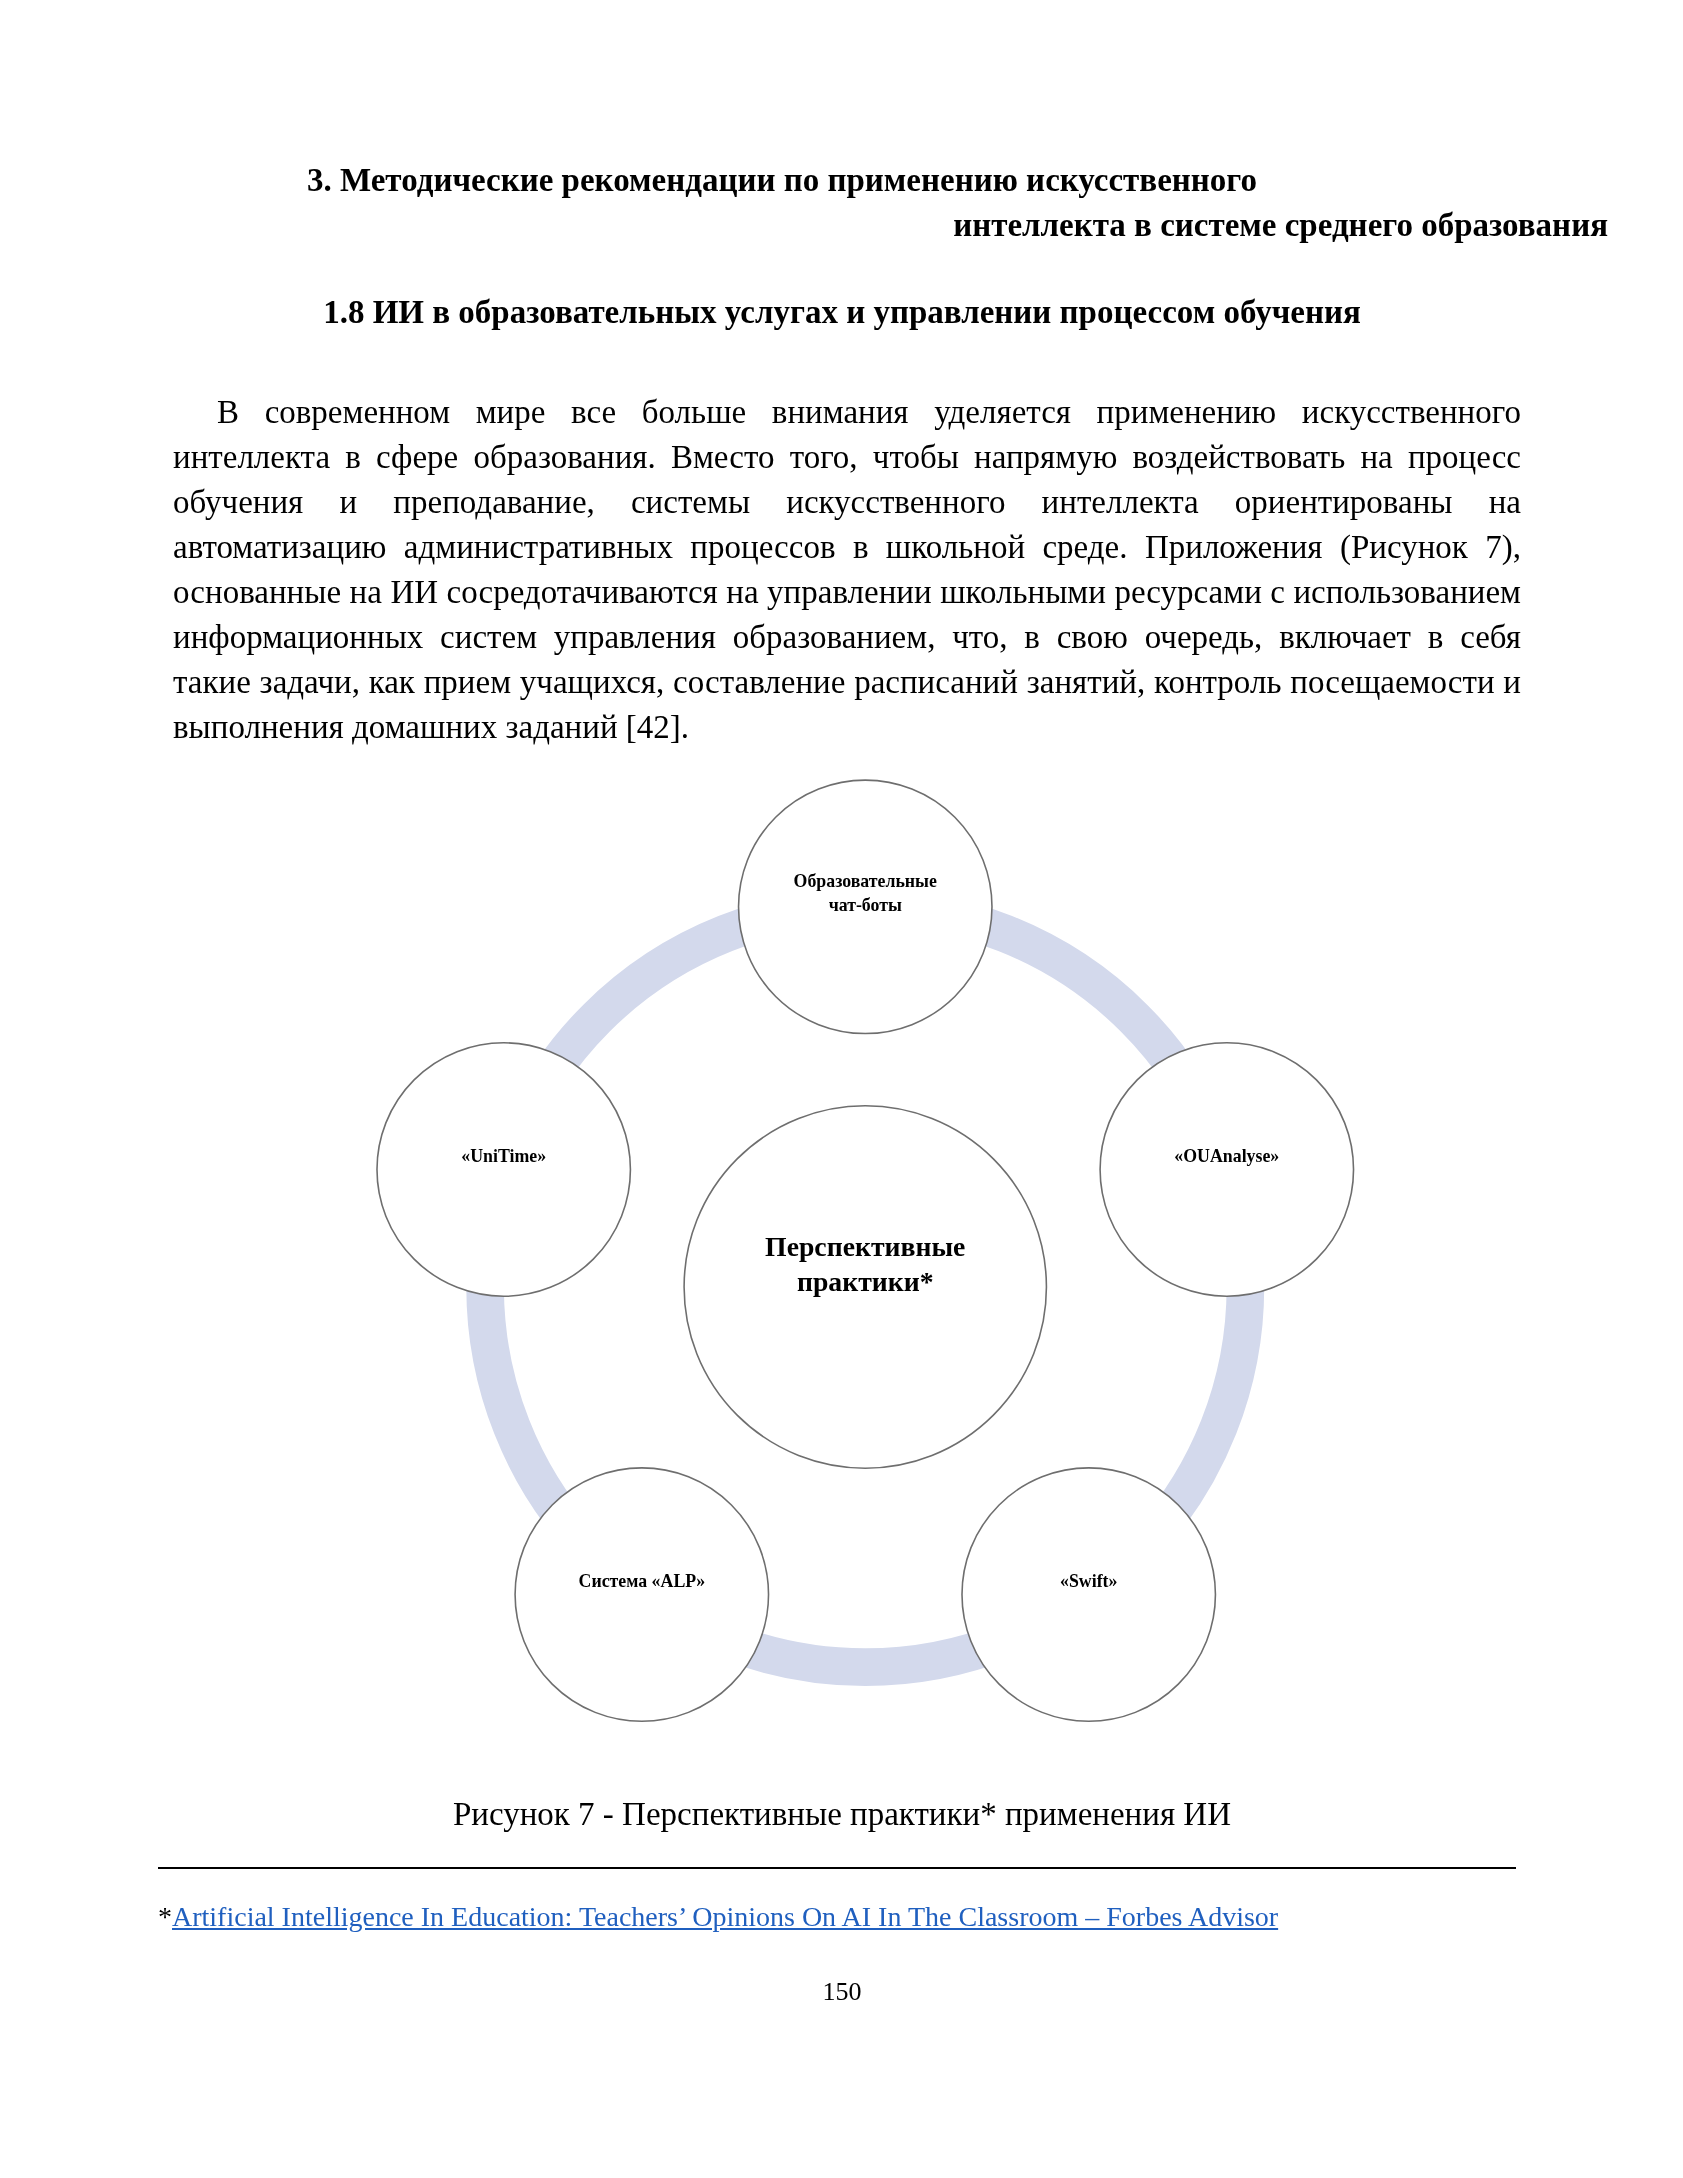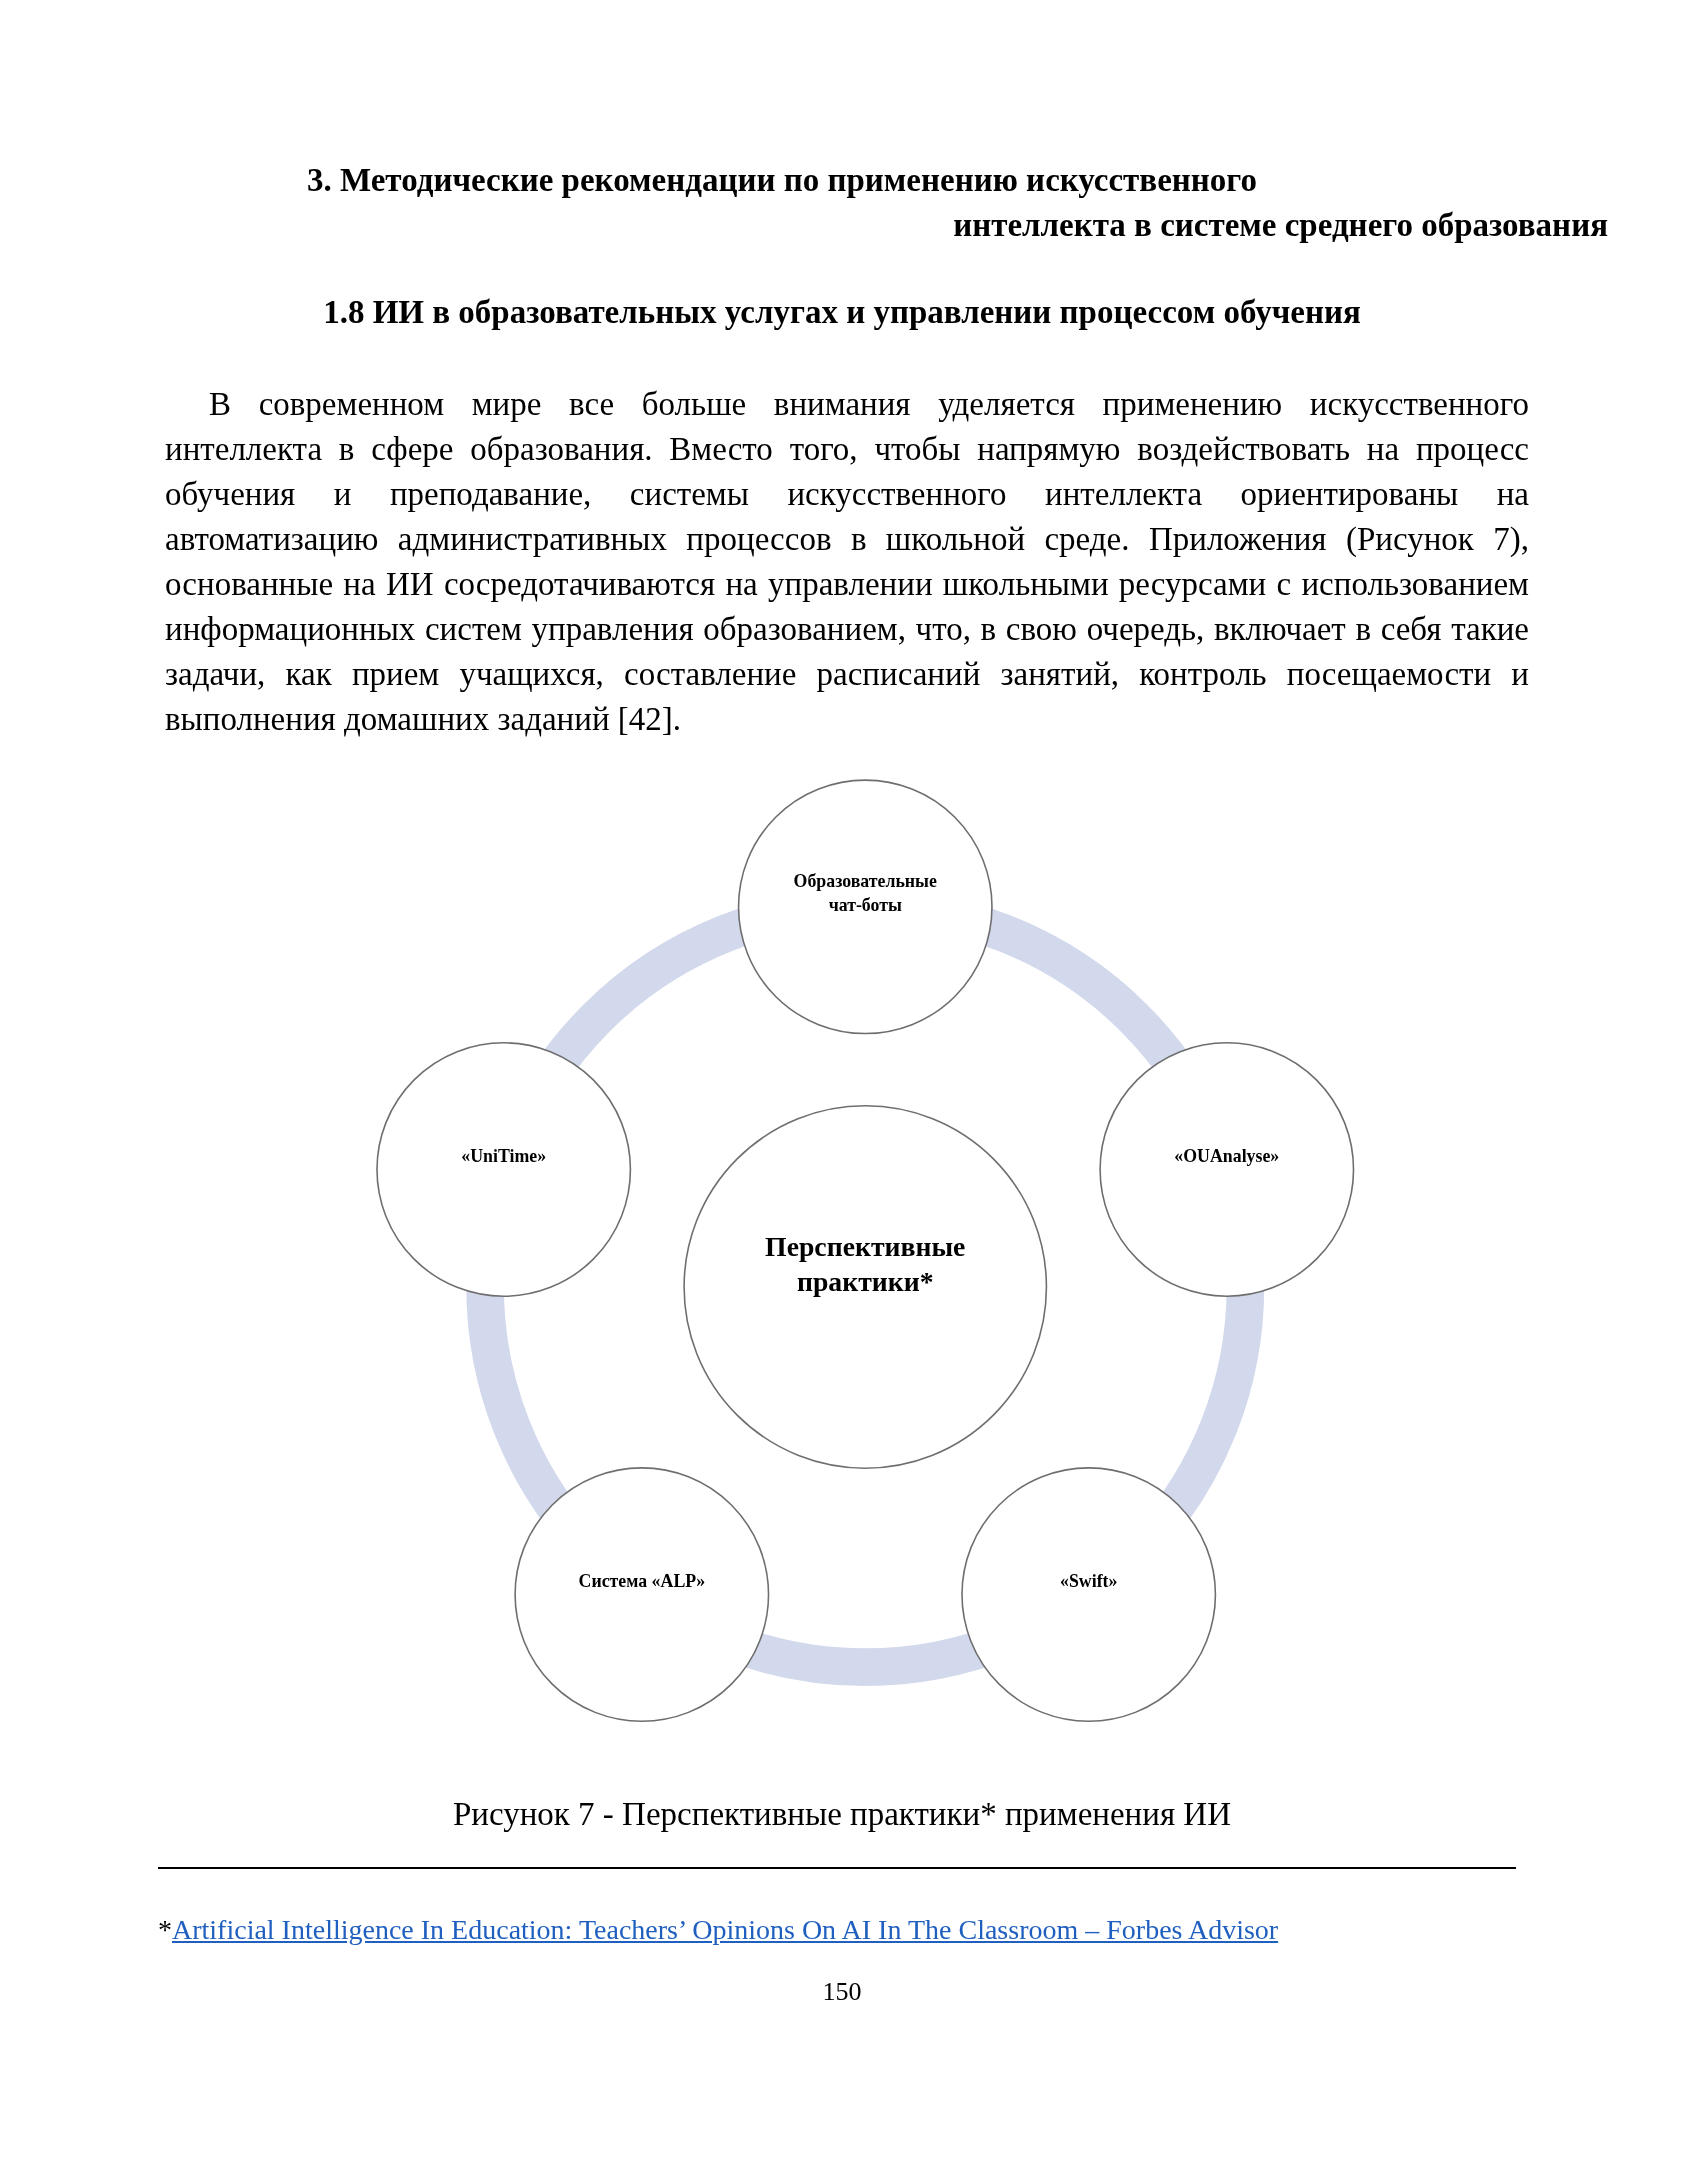--- a/index.html
+++ b/index.html
@@ -4,26 +4,26 @@
 <style>
   html, body { margin: 0; padding: 0; background: #ffffff; }
   body { width: 1683px; height: 2178px; position: relative; overflow: hidden;
          font-family: "Liberation Serif", "DejaVu Serif", serif; color: #000; }
   .abs { position: absolute; }
   .h1 { font-weight: bold; font-size: 33px; line-height: 45px; text-align: center; font-family: Liberation Serif, serif; }
   .h1-line1 { left: 297px; top: 158px; width: 1148px; text-align: left; padding-left: 10px; }
   .h1-line2 { left: 297px; top: 203px; width: 1148px; text-align: right; padding-left: 163px; }
   .h2 { left: 149px; top: 290px; width: 1386px; font-weight: bold; font-size: 33px; text-align: center; line-height: 45px; }
   .body-text { left: 161px; top: 378px; width: 1372px; font-size: 33px; line-height: 45px; text-align: justify; }
-  .body-text p { margin: 4px; text-indent: 44px; }
+  .body-text p { margin: 12px; text-indent: 44px; }
   svg.diagram { position: absolute; left: 0; top: 0; }
   .node-label { font-family: "Liberation Serif", "DejaVu Serif", serif; font-weight: bold; }
   .caption { left: 149px; top: 1792px; width: 1386px; text-align: center; font-size: 33px; line-height: 45px; }
   .rule { left: 158px; top: 1867px; width: 1358px; height: 2px; background: #000; }
-  .footnote { left: 158px; top: 1897px; width: 1386px; font-size: 28px; line-height: 40px; margin-top: 13px; }
+  .footnote { left: 158px; top: 1897px; width: 1386px; font-size: 28px; line-height: 40px; }
   .footnote a { color: #1f5fbf; text-decoration: underline; }
   .page-number { left: 149px; top: 1974px; width: 1386px; text-align: center; font-size: 26px; line-height: 36px; }
 </style>
 </head>
 <body>
 
 <div class="abs h1 h1-line1">3.  Методические рекомендации по применению искусственного</div>
 <div class="abs h1 h1-line2">интеллекта в системе среднего образования</div>
 
 <div class="abs h2">1.8 ИИ в образовательных услугах и управлении процессом обучения</div>

